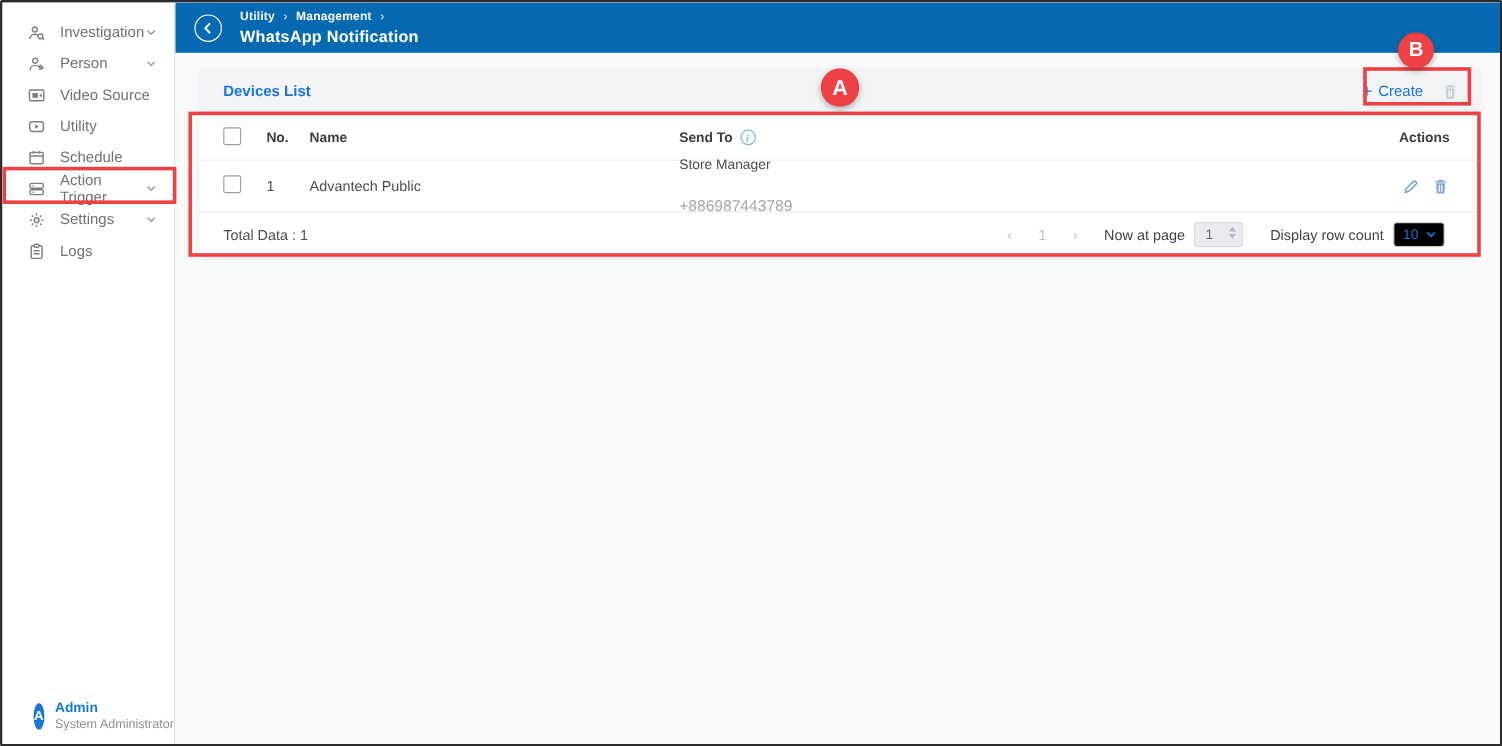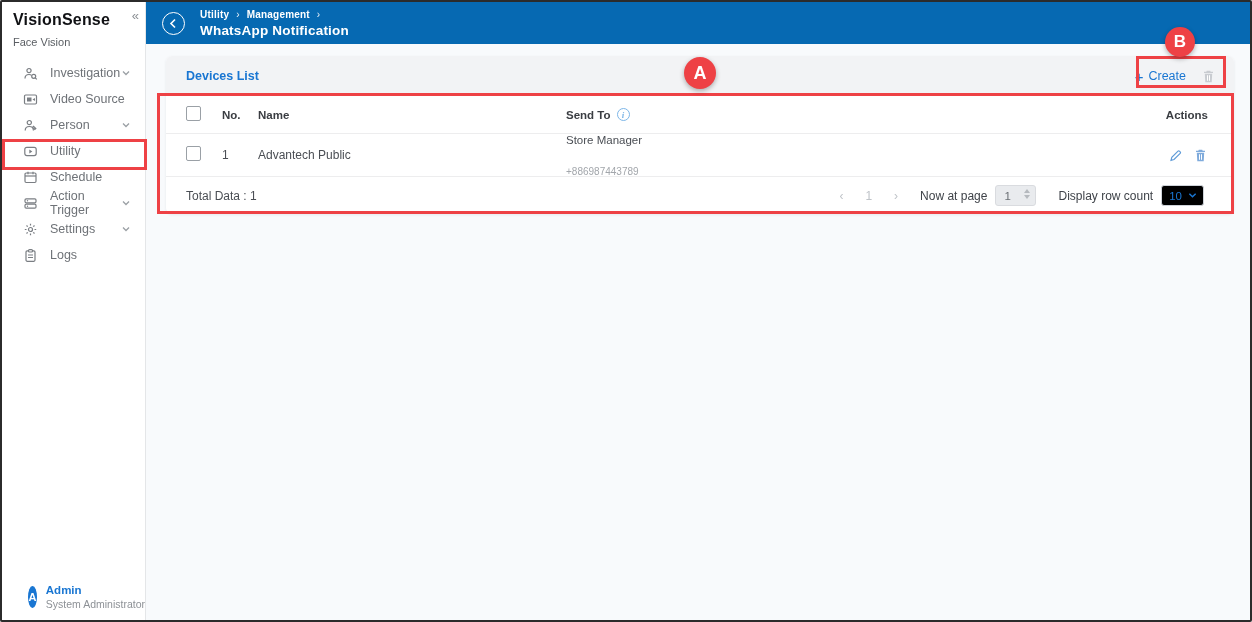--- a/index.html
+++ b/index.html
@@ -80,21 +80,21 @@
   .c-no{ width:36px; }
   .c-name{ width:308px; }
   .c-from{ width:340px; }
   .c-to{ flex:1; display:flex; align-items:center; gap:6px; }
   .c-actions{ width:120px; padding-right:26px; text-align:right; display:flex; justify-content:flex-end; gap:10px; align-items:center; }
   .checkbox{
     width:15px; height:15px; border:1.5px solid #9aa0a6; border-radius:2px;
     display:inline-block; background:#fff; cursor:pointer;
   }
   .sendto-name{ font-size:11.5px; color:#4a4e54; }
-  .sendto-phone{ font-size:10px; color:#a2a6ab; margin-top:20px; }
+  .sendto-phone{ font-size:13px; color:#a2a6ab; margin-top:20px; }
   .info-icon{
     width:13px; height:13px; border-radius:50%; border:1.2px solid #7db6e8; color:#7db6e8;
     font-size:9px; display:inline-flex; align-items:center; justify-content:center;
     font-family:"Liberation Serif", serif; font-style:italic; font-weight:bold; cursor:pointer;
   }
   .tfoot{
     height:37px; display:flex; align-items:center; justify-content:space-between;
     padding:0 30px 0 20px; font-size:12px; color:#4a4e54;
   }
   .foot-right{ display:flex; align-items:center; }
@@ -123,25 +123,20 @@
     display:flex; align-items:center; justify-content:center; font-weight:bold;
     box-shadow:0 2px 5px rgba(0,0,0,.3); pointer-events:none;
   }
 </style>
 </head>
 <body>
 
 <div class="window">
 
   <aside class="sidebar">
-    <div class="logo-block">
-      <div class="logo">VisionSense</div>
-      <button class="collapse-btn">«</button>
-      <div class="logo-sub">Face Vision</div>
-    </div>
 
     <nav class="nav">
       <div class="nav-item">
         <span class="nav-icon">
           <svg viewBox="0 0 15 15" fill="none" stroke="#7a7e83" stroke-width="1.2">
               <circle cx="6" cy="4.6" r="2.1"></circle>
               <path d="M2 12.5c0-2.4 1.8-4 4-4 1 0 1.9.3 2.6.9"></path>
               <circle cx="10.7" cy="10.3" r="2"></circle>
               <path d="M12.2 11.8l1.6 1.6"></path>
             </svg>
@@ -149,41 +144,41 @@
         <span class="nav-label">Investigation</span>
         <span class="nav-chev">
           <svg viewBox="0 0 10 10" fill="none" stroke="#9ba0a5" stroke-width="1.3">
               <polyline points="2,3.5 5,6.5 8,3.5"></polyline>
             </svg>
         </span>
       </div>
       <div class="nav-item">
         <span class="nav-icon">
           <svg viewBox="0 0 15 15" fill="none" stroke="#7a7e83" stroke-width="1.2">
-              <rect x="1.5" y="3" width="12" height="9" rx="1.2"></rect>
-              <rect x="4" y="5.5" width="4.5" height="4" fill="#7a7e83" stroke="none"></rect>
-              <path d="M9.5 7.5l2.5-1.5v3z" fill="#7a7e83" stroke="none"></path>
-            </svg>
-        </span>
-        <span class="nav-label">Video Source</span>
-      </div>
-      <div class="nav-item">
-        <span class="nav-icon">
-          <svg viewBox="0 0 15 15" fill="none" stroke="#7a7e83" stroke-width="1.2">
               <circle cx="6.3" cy="4.6" r="2.1"></circle>
               <path d="M2.2 12.5c0-2.4 1.8-4 4.1-4s4.1 1.6 4.1 4"></path>
               <path d="M10.6 8.3l2.2 2.2-1 1-2.2-2.2z"></path>
             </svg>
         </span>
         <span class="nav-label">Person</span>
         <span class="nav-chev">
           <svg viewBox="0 0 10 10" fill="none" stroke="#9ba0a5" stroke-width="1.3">
               <polyline points="2,3.5 5,6.5 8,3.5"></polyline>
             </svg>
         </span>
+      </div>
+      <div class="nav-item">
+        <span class="nav-icon">
+          <svg viewBox="0 0 15 15" fill="none" stroke="#7a7e83" stroke-width="1.2">
+              <rect x="1.5" y="3" width="12" height="9" rx="1.2"></rect>
+              <rect x="4" y="5.5" width="4.5" height="4" fill="#7a7e83" stroke="none"></rect>
+              <path d="M9.5 7.5l2.5-1.5v3z" fill="#7a7e83" stroke="none"></path>
+            </svg>
+        </span>
+        <span class="nav-label">Video Source</span>
       </div>
       <div class="nav-item">
         <span class="nav-icon">
           <svg viewBox="0 0 15 15" fill="none" stroke="#7a7e83" stroke-width="1.2">
               <rect x="1.8" y="3.4" width="11.4" height="8.2" rx="2"></rect>
               <path d="M6.3 5.6l3 1.9-3 1.9z" fill="#7a7e83" stroke="none"></path>
             </svg>
         </span>
         <span class="nav-label">Utility</span>
       </div>

